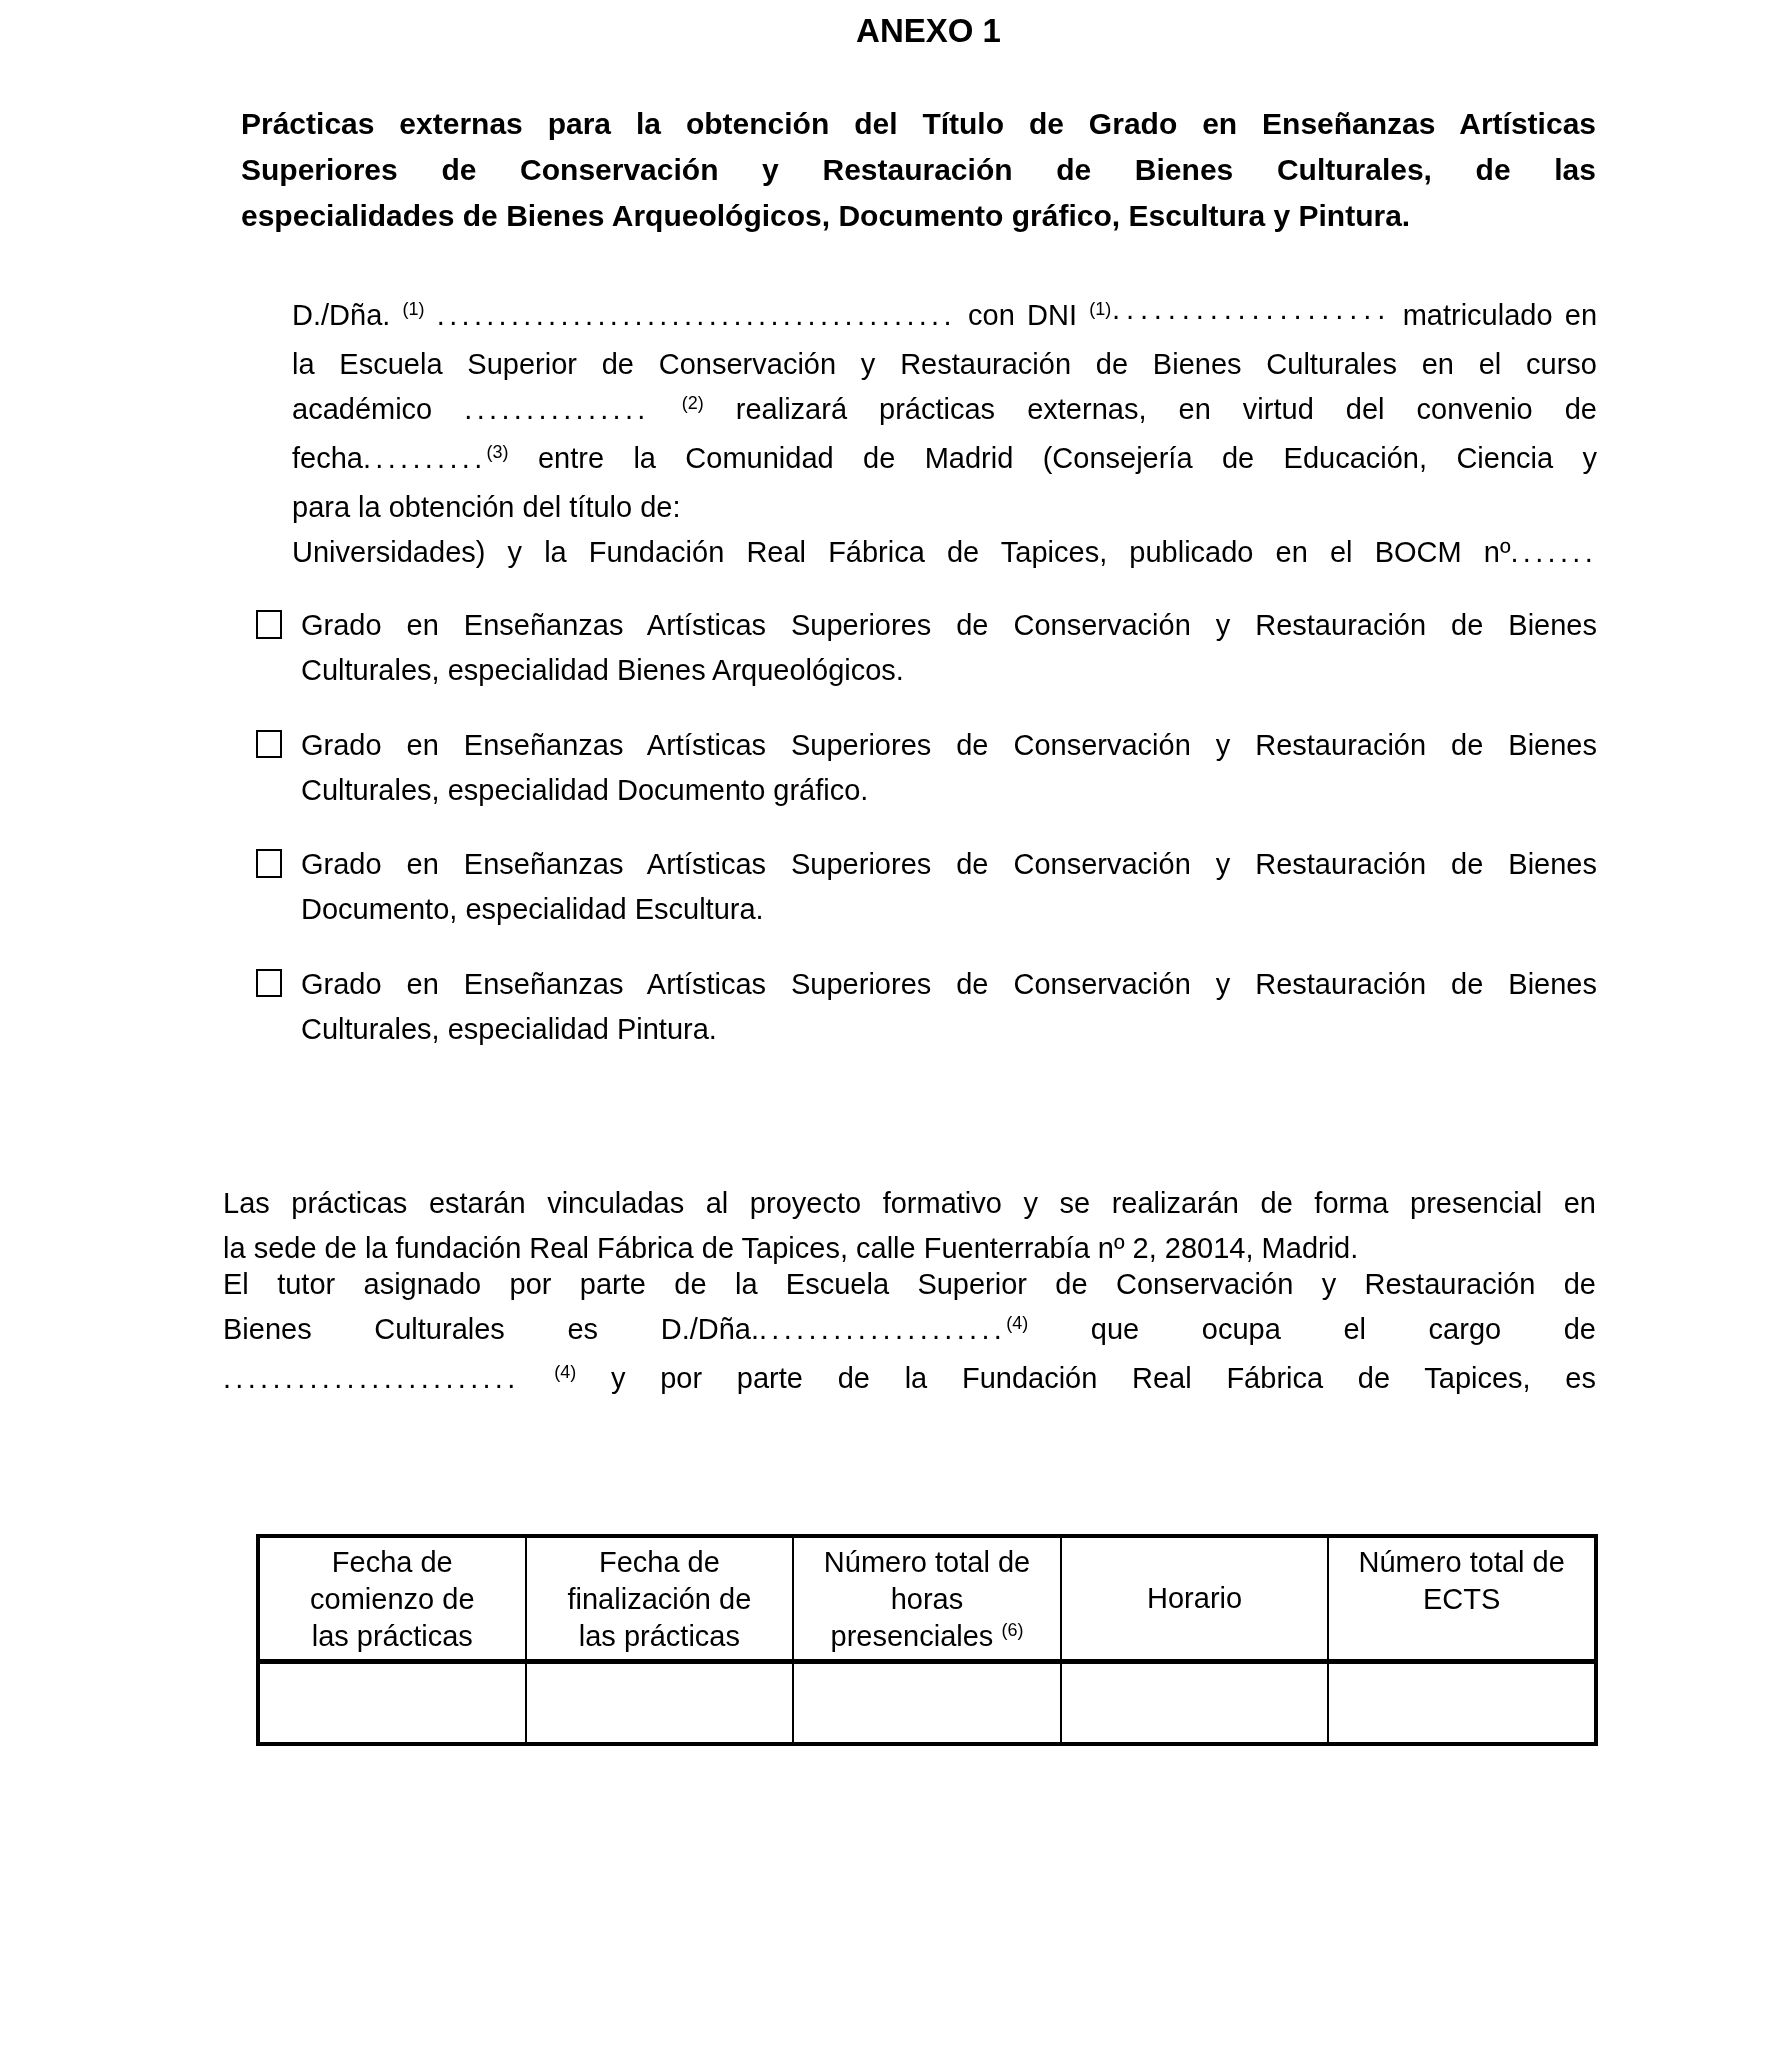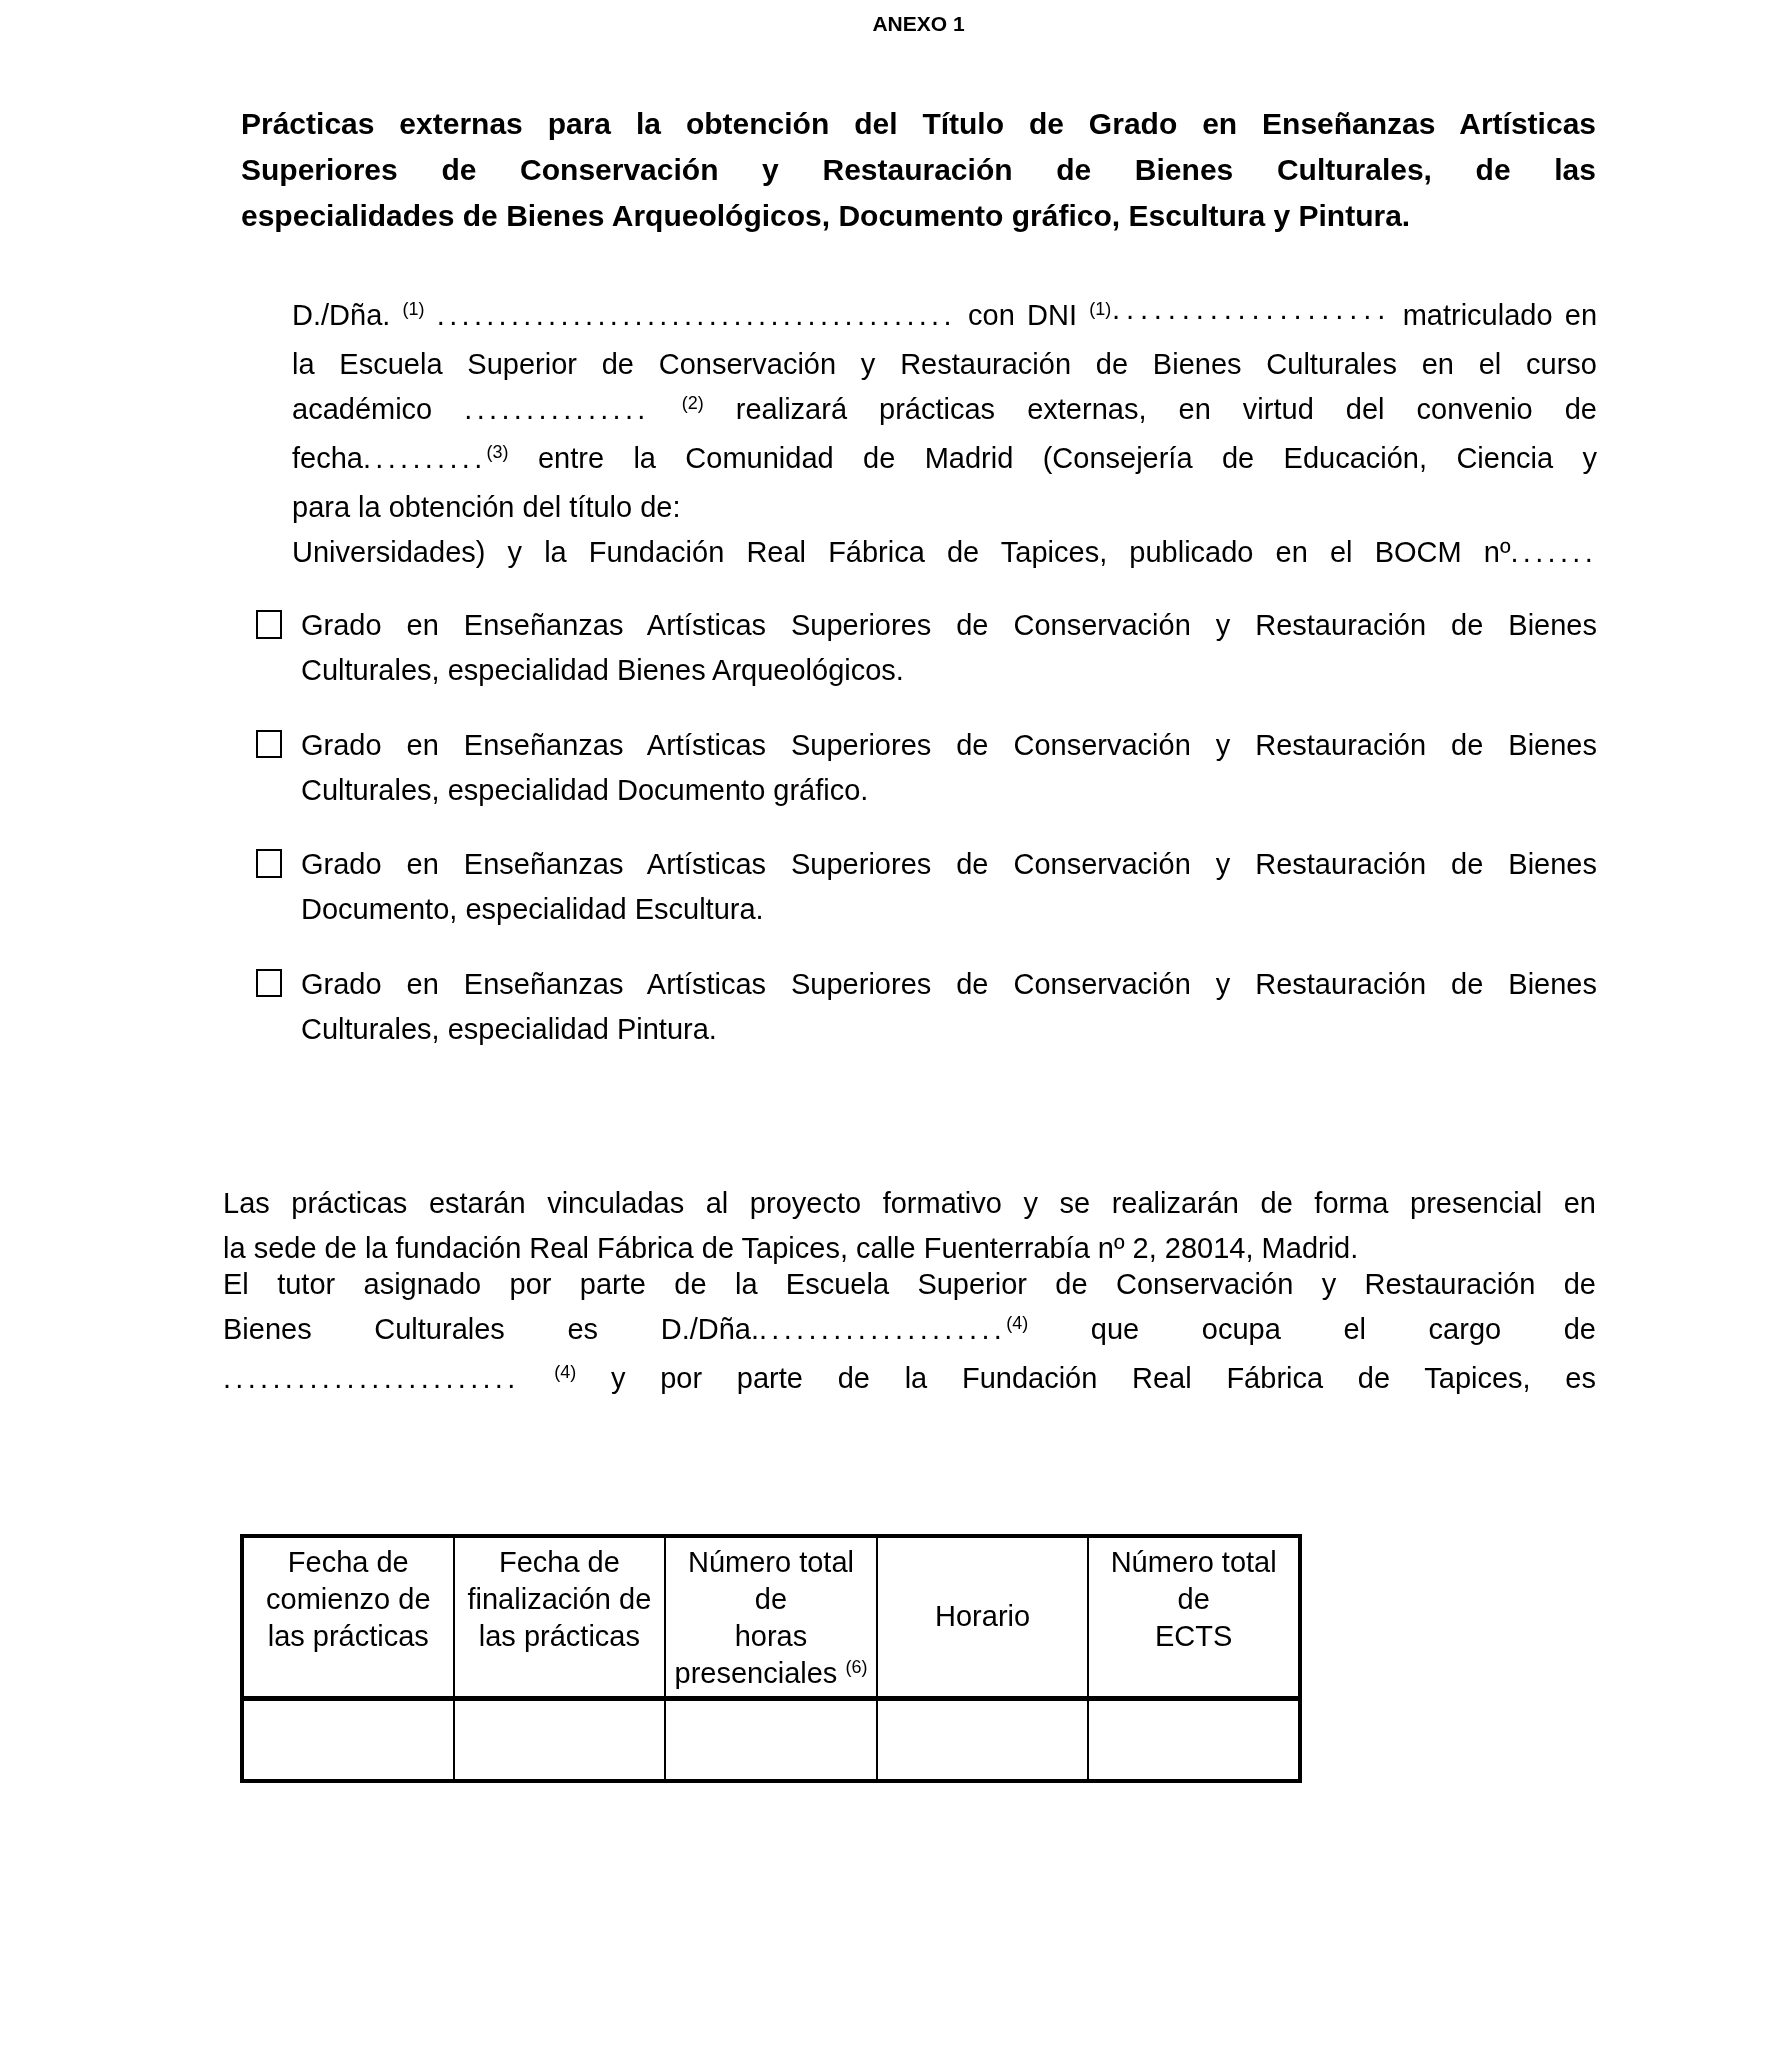--- a/index.html
+++ b/index.html
@@ -7,22 +7,22 @@
     width:1791px; height:2056px;
     background:#ffffff; color:#000000;
     font-family:"Liberation Sans","DejaVu Sans",sans-serif;
     font-size:29px;
     position:relative;
     overflow:hidden;
   }
   .page { position:absolute; inset:0; }
 
   .title {
-    position:absolute; left:241px; top:11.5px; width:1355px;
-    text-align:center; font-weight:bold; font-size:21px;
+    position:absolute; left:251px; top:11.5px; width:1355px;
+    text-align:center; font-weight:bold; font-size:33px;
   }
   .heading {
     position:absolute; left:241px; top:101px; width:1355px;
     font-weight:bold; font-size:30px; line-height:46px;
   }
   .intro    { position:absolute; left:292px; top:293px;  width:1305px; line-height:45px; }
   .options  { position:absolute; left:256px; top:603px;  width:1341px; line-height:45px; }
   .p-location { position:absolute; left:223px; top:1181px; width:1373px; line-height:45px; }
   .p-tutor    { position:absolute; left:223px; top:1262px; width:1373px; line-height:45px; }
 
@@ -31,21 +31,21 @@
 
   .sup  { font-size:18px; position:relative; top:-10px; letter-spacing:normal; }
   .lead { letter-spacing:4.3px; }
 
   .check-item { position:relative; padding-left:45px; margin-bottom:29.6px; }
   .checkbox {
     position:absolute; left:0; top:7.2px;
     width:21.6px; height:24.5px; border:2.9px solid #000; background:#fff;
   }
 
-  .table-wrap { position:absolute; left:240px; top:1534px; width:1062px; }
+  .table-wrap { position:absolute; left:256px; top:1534px; width:1342px; }
   table.tbl {
     border-collapse:collapse; table-layout:fixed; width:100%;
     border:4.3px solid #000;
   }
   .tbl th, .tbl td { border:2.9px solid #000; }
   .tbl th {
     border-bottom:5px solid #000;
     height:114px; vertical-align:top;
     padding:5.8px 7.2px 0 7.2px;
     font-weight:normal; font-size:29px; line-height:37px;

